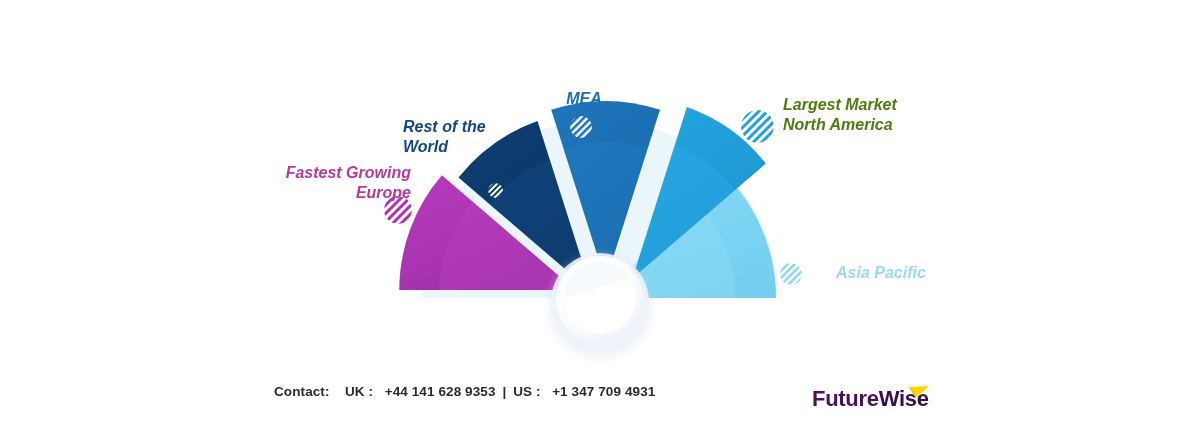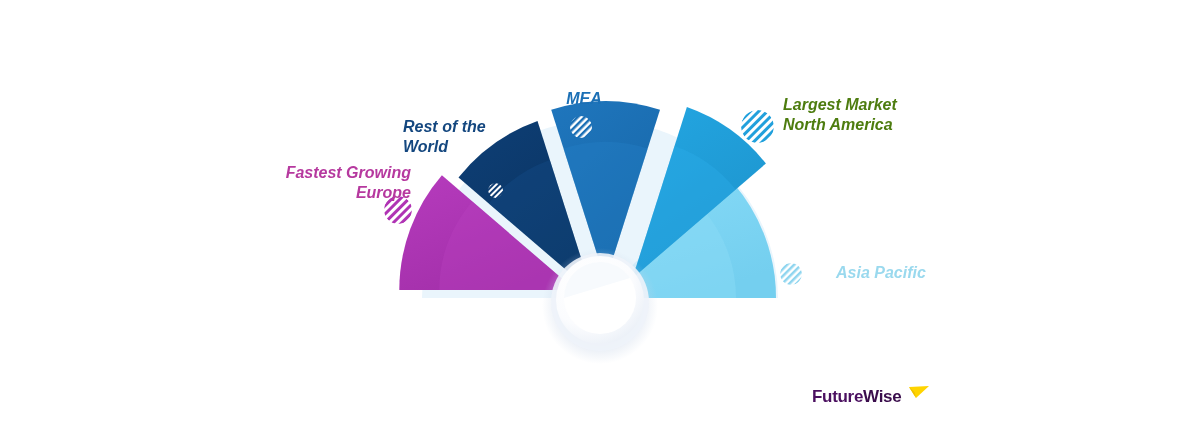--- a/index.html
+++ b/index.html
@@ -54,21 +54,21 @@
     white-space:nowrap;
   }
   .contact .sep{font-weight:bold;color:#2b2b2b;padding:0 3px;}
   .source{
     margin-top:4px;font-size:9.5px;color:#5c5c5c;font-weight:normal;
   }
 
   
   .logo{position:absolute;left:812px;top:386px;width:120px;height:34px;}
   .logo-word{
-    font-size:17px;font-weight:bold;letter-spacing:-0.3px;line-height:1;
+    font-size:22px;font-weight:bold;letter-spacing:-0.3px;line-height:1;
     position:absolute;left:0;top:2px;
   }
   .logo-word .f{color:#4b1060;}
   .logo-word .w{color:#3a0d4c;}
   .logo-tag{
     position:absolute;left:6px;top:23px;font-size:4.2px;color:#9b8fae;
     letter-spacing:1.1px;white-space:nowrap;
   }
   .logo-flag{position:absolute;left:97px;top:0px;}
 </style>
@@ -210,20 +210,31 @@
 World</div>
 
   <div class="label lbl-mea">MEA</div>
 
   <div class="label lbl-na">Largest Market
 North America</div>
 
   <div class="label lbl-ap">Asia Pacific</div>
 
   <div class="footer">
+    <div class="contact">
+      <span>Contact:</span>
+      <span>&nbsp;&nbsp;</span>
+      <span>UK :</span>
+      <span>&nbsp;</span>
+      <span>+44 141 628 9353</span>
+      <span class="sep">|</span>
+      <span>US :</span>
+      <span>&nbsp;</span>
+      <span>+1 347 709 4931</span>
+    </div>
   </div>
 
   <div class="logo">
     <div class="logo-word">
       <span class="f">Future</span><span class="w">Wise</span>
     </div>
     <svg class="logo-flag" width="22" height="16" viewBox="0 0 22 16">
       <path d="M0 1 L20 0 L7 12 Z" fill="#ffd400"></path>
       <path d="M0 1 L7 12 L5.5 6 Z" fill="#f0c000"></path>
     </svg>

